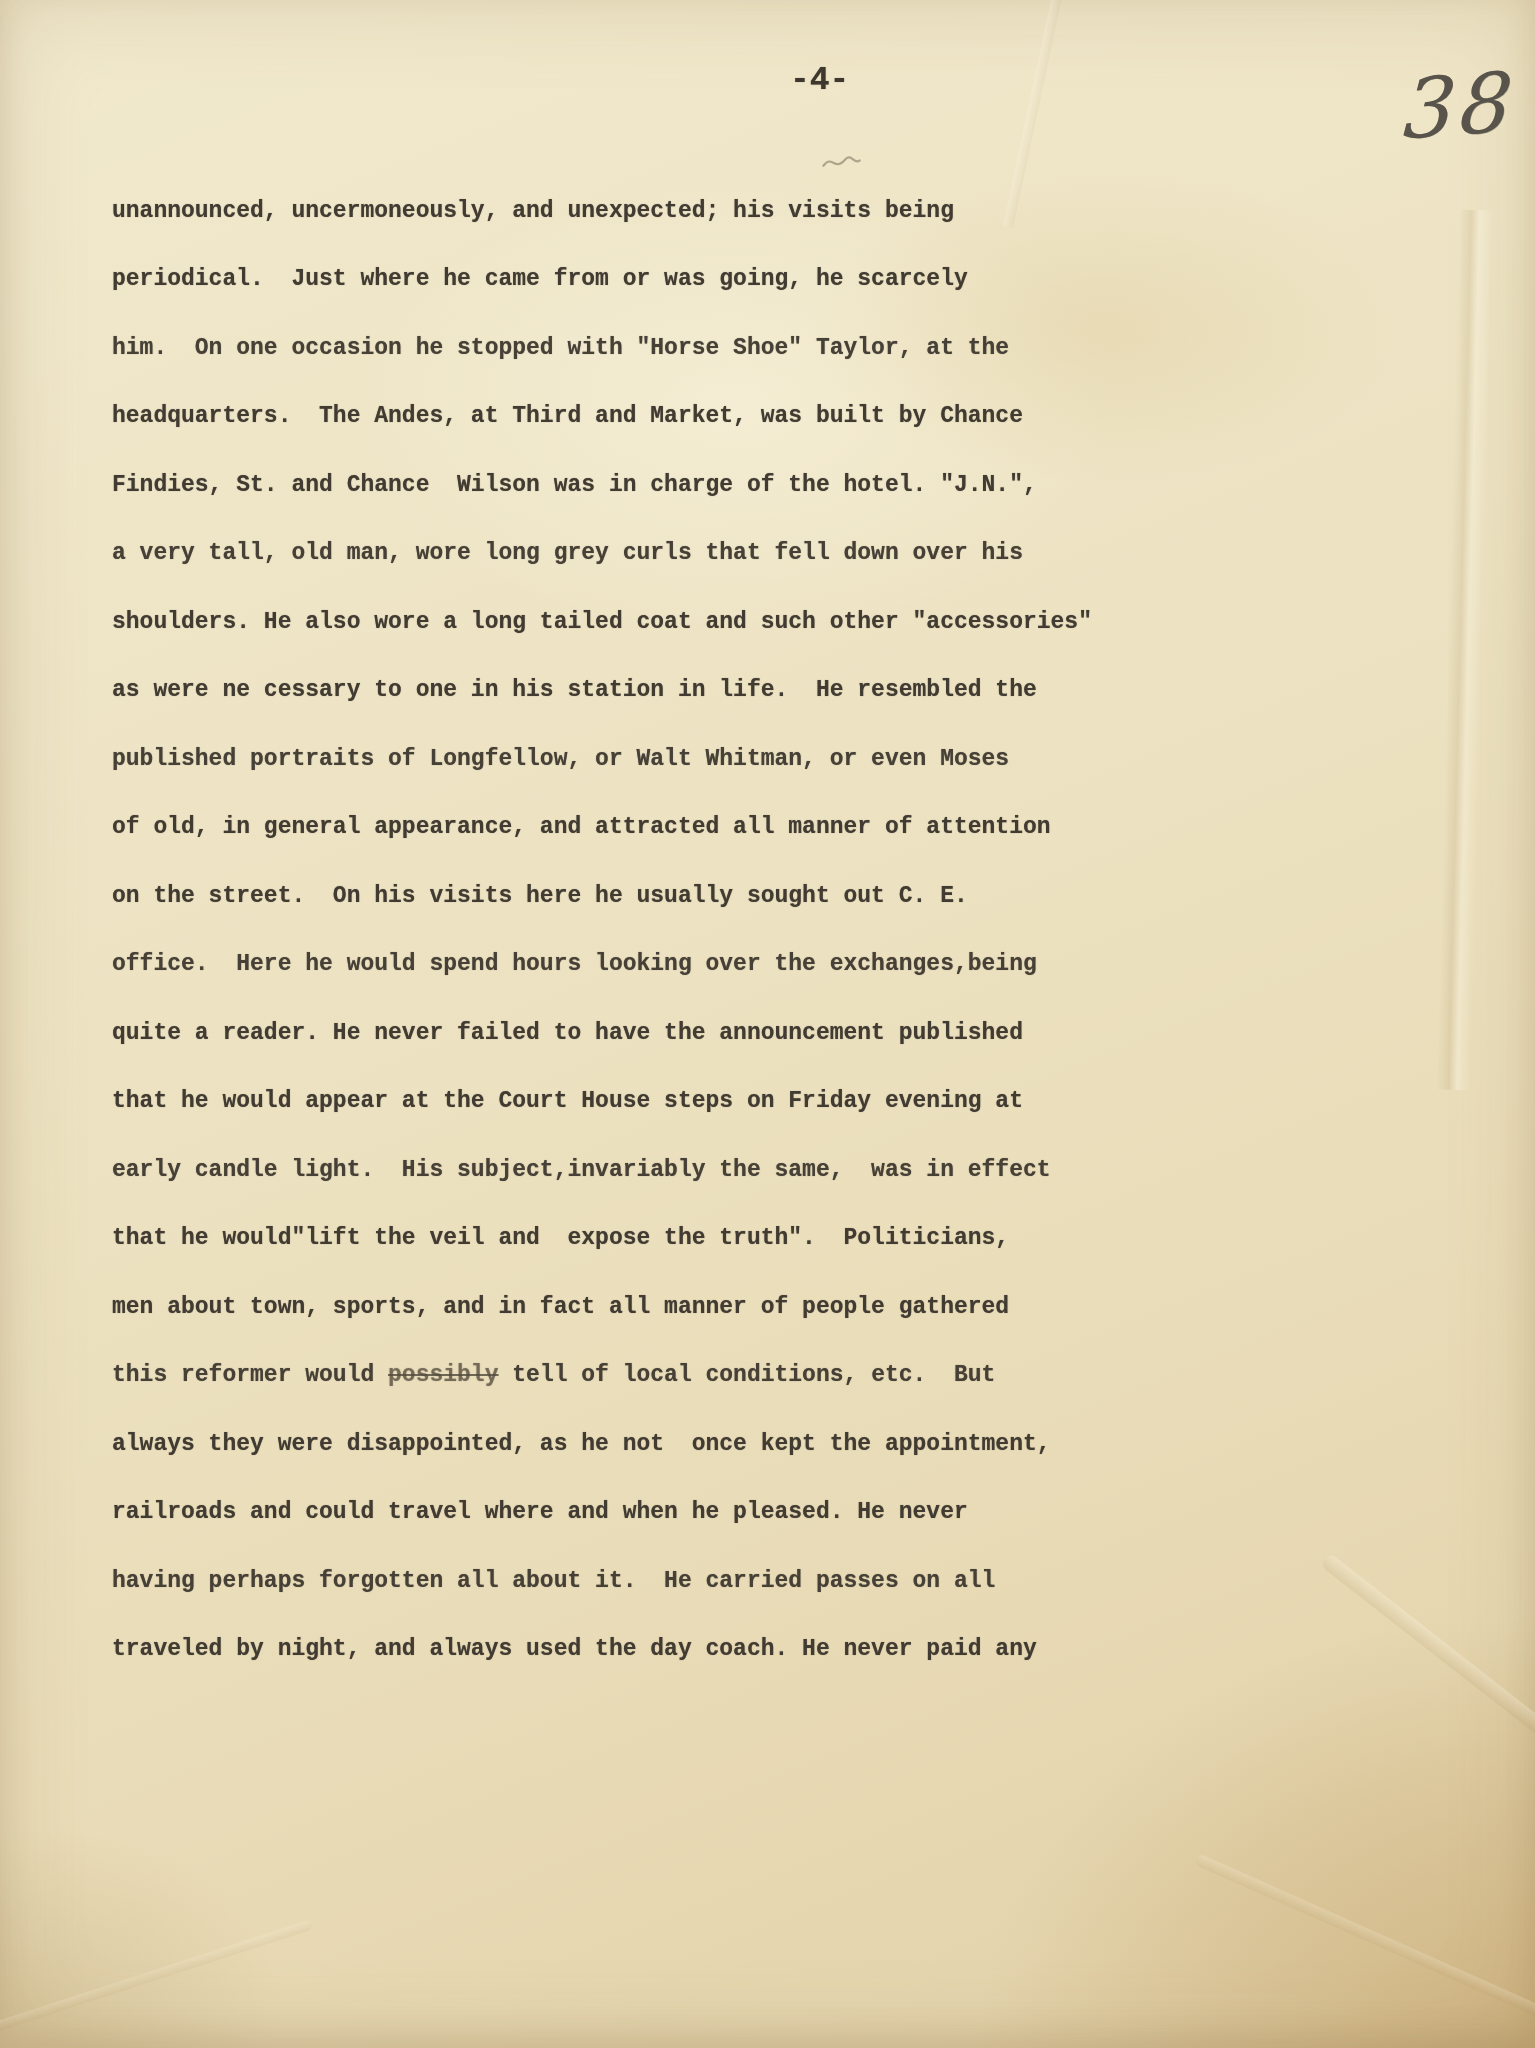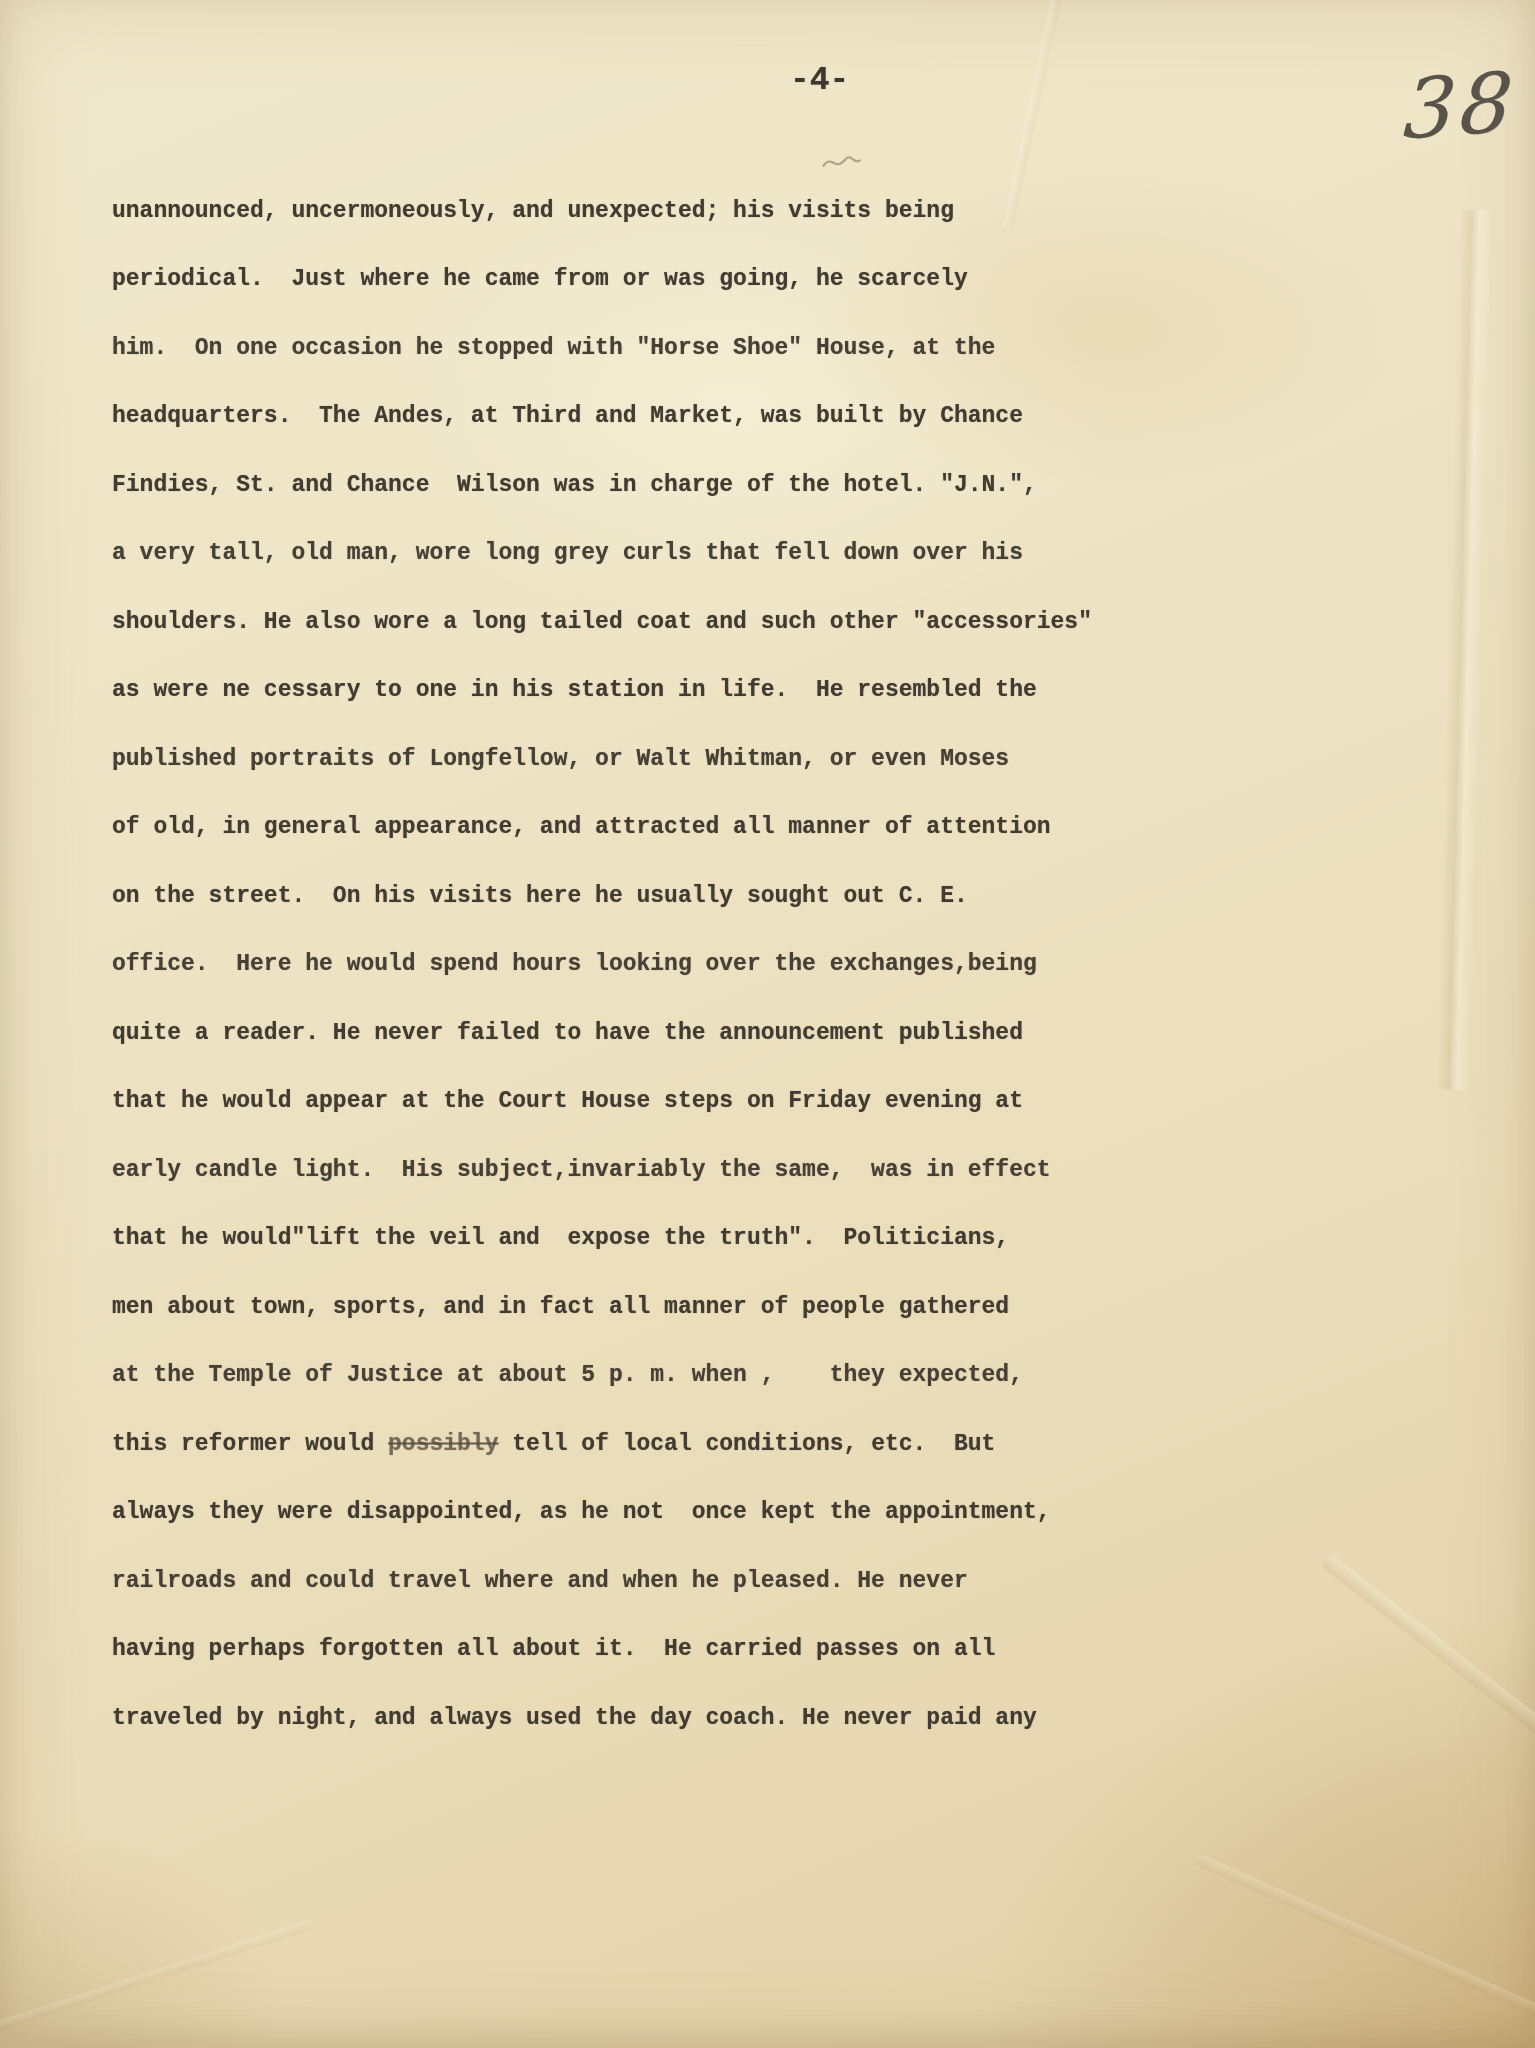--- a/index.html
+++ b/index.html
@@ -144,36 +144,35 @@
 
   <div class="smudge">
     <svg width="42" height="30" viewBox="0 0 42 30">
       <path d="M4,22 C10,8 16,26 24,10 C28,3 34,14 38,8" fill="none" stroke="#7a6f5b" stroke-width="2.2" stroke-linecap="round"></path>
     </svg>
   </div>
 
   <div class="body-text" id="body-text">
       <div class="line">unannounced, uncermoneously, and unexpected; his visits being</div>
       <div class="line">periodical.  Just where he came from or was going, he scarcely</div>
-      <div class="line">him.  On one occasion he stopped with "Horse Shoe" House, at the</div>
+      <div class="line">him.  On one occasion he stopped with "Horse Shoe" Taylor, at the</div>
       <div class="line">headquarters.  The Andes, at Third and Market, was built by Chance</div>
       <div class="line">Findies, St. and Chance  Wilson was in charge of the hotel. "J.N.",</div>
       <div class="line">a very tall, old man, wore long grey curls that fell down over his</div>
       <div class="line">shoulders. He also wore a long tailed coat and such other "accessories"</div>
       <div class="line">as were ne cessary to one in his station in life.  He resembled the</div>
       <div class="line">published portraits of Longfellow, or Walt Whitman, or even Moses</div>
       <div class="line">of old, in general appearance, and attracted all manner of attention</div>
       <div class="line">on the street.  On his visits here he usually sought out C. E.</div>
       <div class="line">office.  Here he would spend hours looking over the exchanges,being</div>
       <div class="line">quite a reader. He never failed to have the announcement published</div>
       <div class="line">that he would appear at the Court House steps on Friday evening at</div>
       <div class="line">early candle light.  His subject,invariably the same,  was in effect</div>
       <div class="line">that he would"lift the veil and  expose the truth".  Politicians,</div>
       <div class="line">men about town, sports, and in fact all manner of people gathered</div>
-      <div class="line">at the Temple of Justice at about 5 p. m. when ,    they expected,</div>
       <div class="line"><span>this reformer would </span><span class="strike-word">possibly</span><span> tell of local conditions, etc.  But</span></div>
       <div class="line">always they were disappointed, as he not  once kept the appointment,</div>
       <div class="line">railroads and could travel where and when he pleased. He never</div>
       <div class="line">having perhaps forgotten all about it.  He carried passes on all</div>
       <div class="line">traveled by night, and always used the day coach. He never paid any</div>
     </div>
 
   <div class="crease-right"></div>
   <div class="crease-top-right"></div>
   <div class="crease-br-1"></div>

